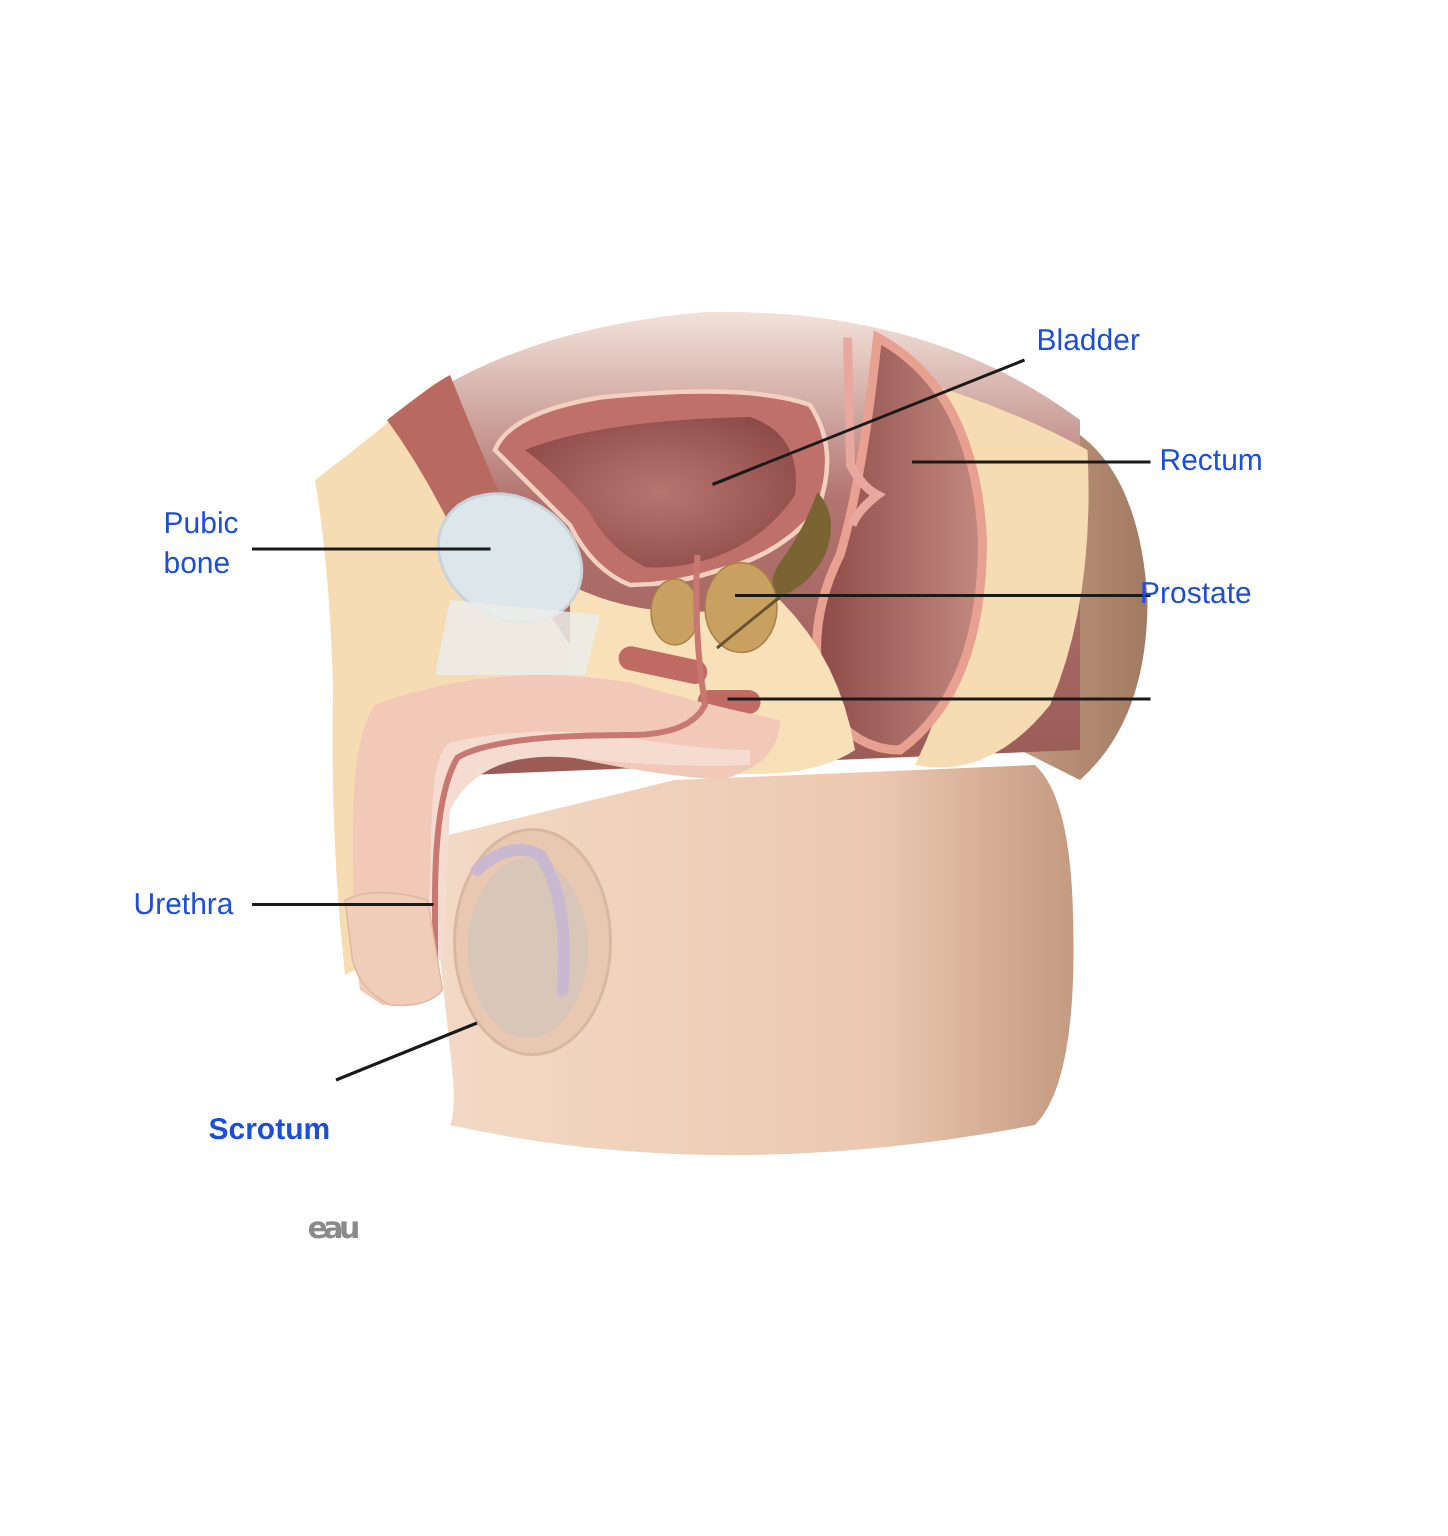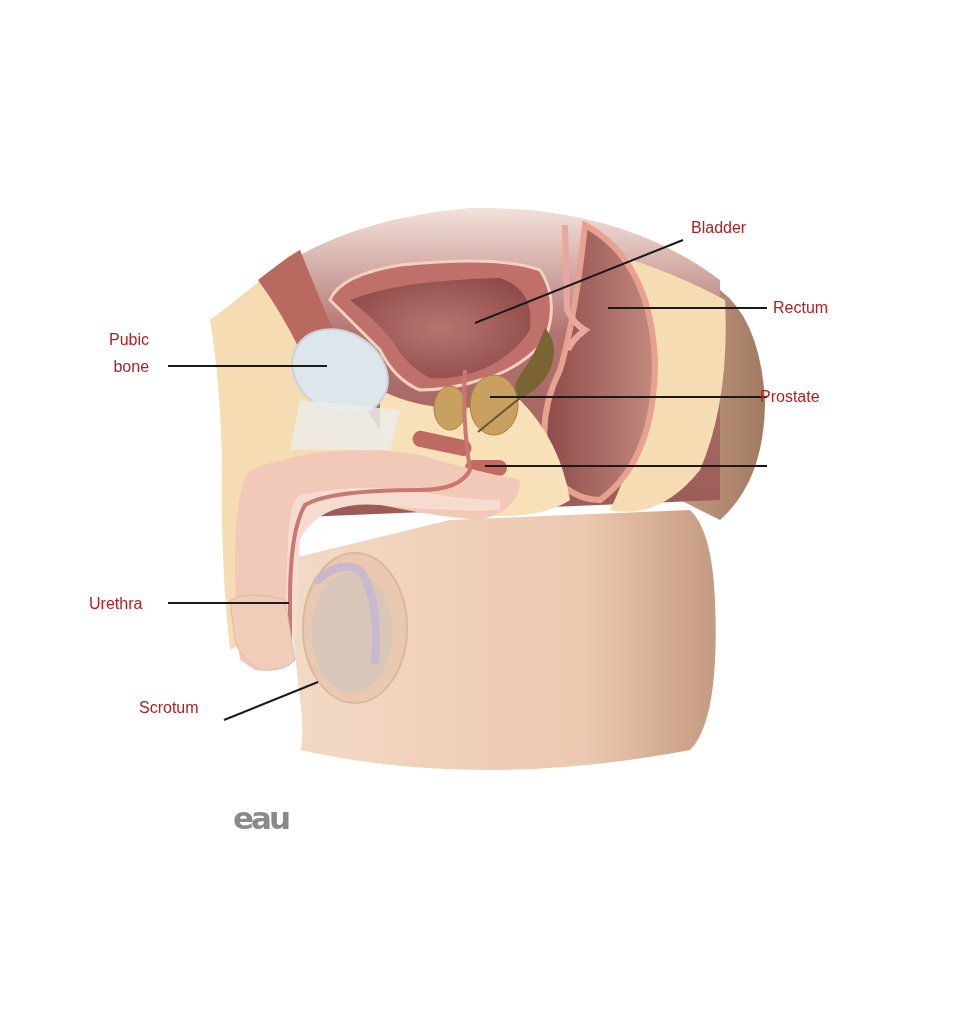--- a/index.html
+++ b/index.html
@@ -1,23 +1,23 @@
 <!DOCTYPE html>
 <html><head>
 <meta charset="utf-8">
 <style>
   html, body { margin:0; padding:0; background:#ffffff; }
   body { width:965px; height:1024px; position:relative; overflow:hidden;
          font-family: "Liberation Sans", "DejaVu Sans", sans-serif; }
   #stage { position:absolute; left:0; top:0; width:965px; height:1024px; }
-  .label { position:absolute; color:#b91c1c; font-size:16px; line-height:27px; white-space:nowrap; }
+  .label { position:absolute; color:#1d4ed8; font-size:20px; line-height:27px; white-space:nowrap; }
   .footer { position:absolute; left:205px; top:803px; height:30px; display:flex; align-items:center;
             color:#8a8a8a; font-size:21px; letter-spacing:0.3px; }
-  .eau-logo { font-weight:bold; font-size:31px; color:#8a8a8a; letter-spacing:-3px; margin-right:10px;
-              font-family: "DejaVu Sans", sans-serif; margin-left: 28px; }
+  .eau-logo { font-weight:bold; font-size:20px; color:#8a8a8a; letter-spacing:-3px; margin-right:10px;
+              font-family: "DejaVu Sans", sans-serif; }
 </style>
 </head>
 <body>
 
 <div id="stage">
   <svg width="965" height="1024" viewBox="0 0 965 1024">
     <defs>
       <linearGradient id="skinGrad" x1="0" y1="0" x2="1" y2="0">
         <stop offset="0" stop-color="#f3dac6"></stop>
         <stop offset="0.7" stop-color="#ecc8b0"></stop>
@@ -95,25 +95,25 @@
       <line x1="490" y1="397" x2="767" y2="397"></line>
       <line x1="485" y1="466" x2="767" y2="466"></line>
       <line x1="168" y1="603" x2="289" y2="603"></line>
       <line x1="224" y1="720" x2="318" y2="682"></line>
     </g>
   </svg>
 
   
   <div class="label" style="left:691px; top:214px;">Bladder</div>
   <div class="label" style="left:773px; top:294px;">Rectum</div>
-  <div class="label" style="left:109px; top:326px;text-align:right;">
+  <div class="label" style="left:109px; top:336px;">
     <div>Pubic</div>
     <div>bone</div>
   </div>
   <div class="label" style="left:760px; top:383px;">Prostate</div>
   <div class="label" style="left:89px; top:590px;">Urethra</div>
-  <div class="label" style="left:139px; top:694px;">Scrotum</div>
+  <div class="label" style="left:139px; top:740px;font-weight:bold;">Scrotum</div>
 
   
   <div class="footer">
     <span class="eau-logo">eau</span>
   </div>
 </div>
 
 </body></html>

